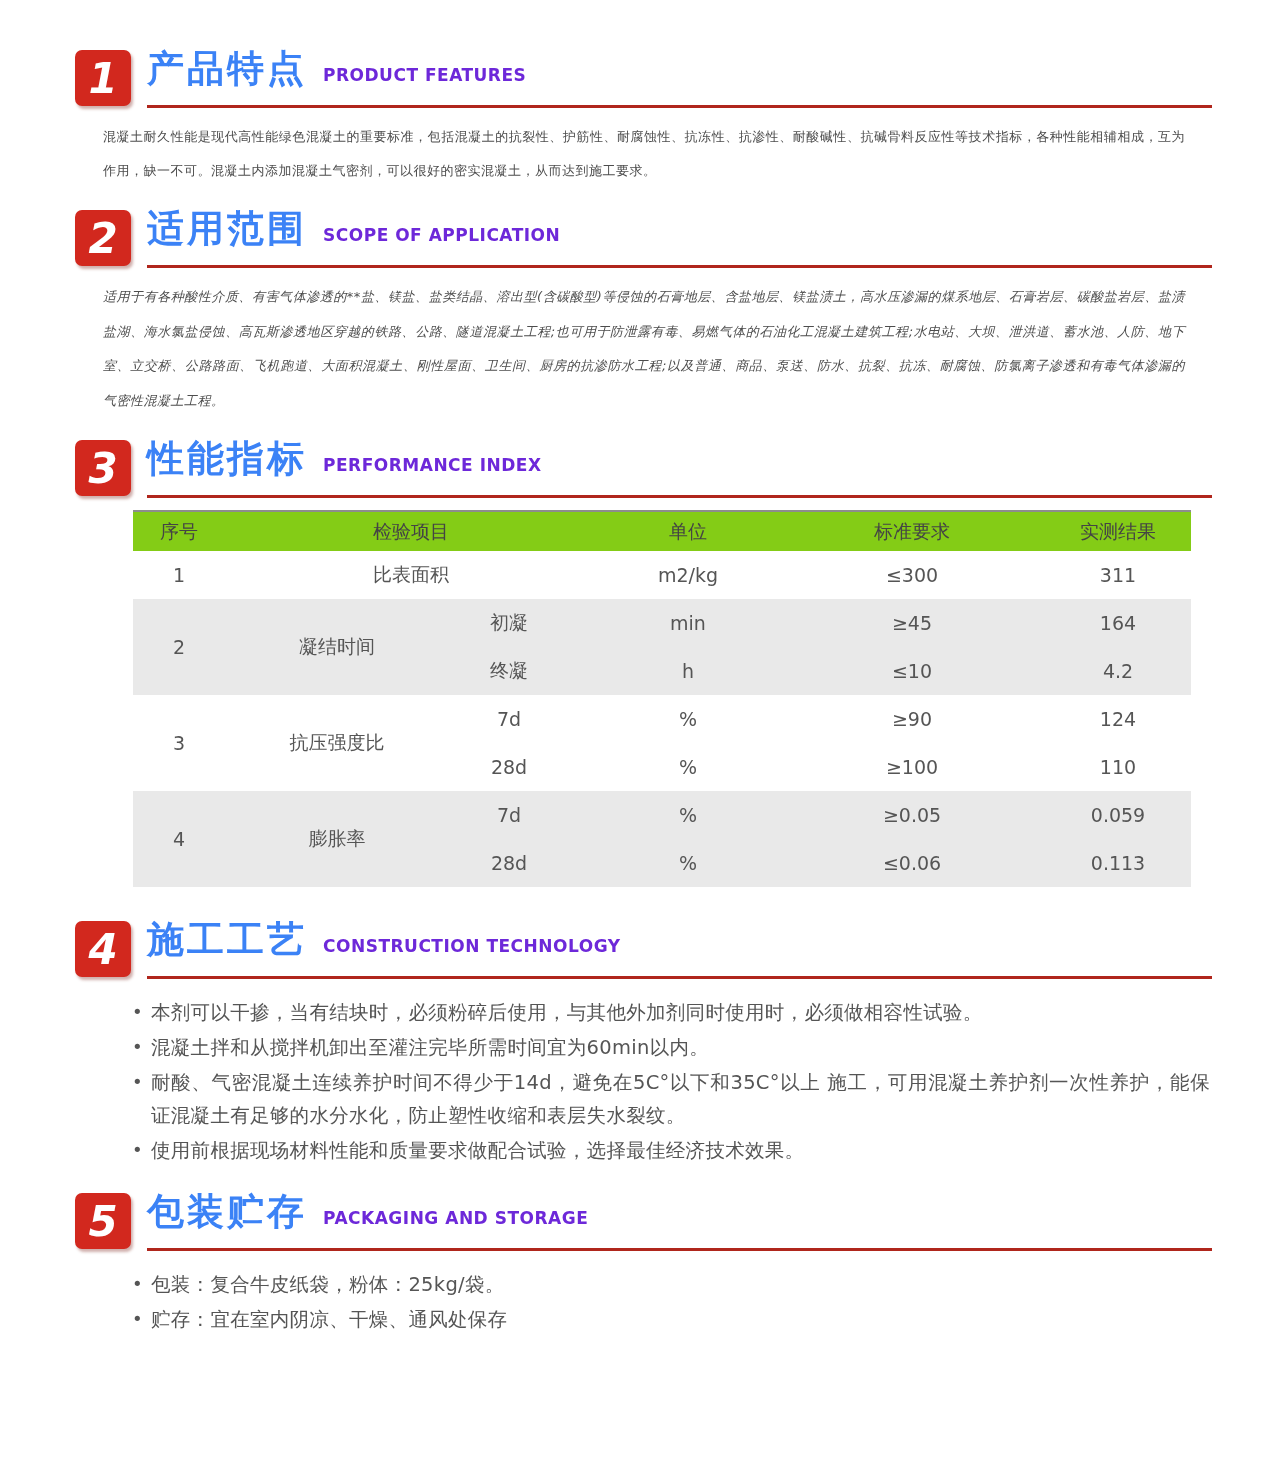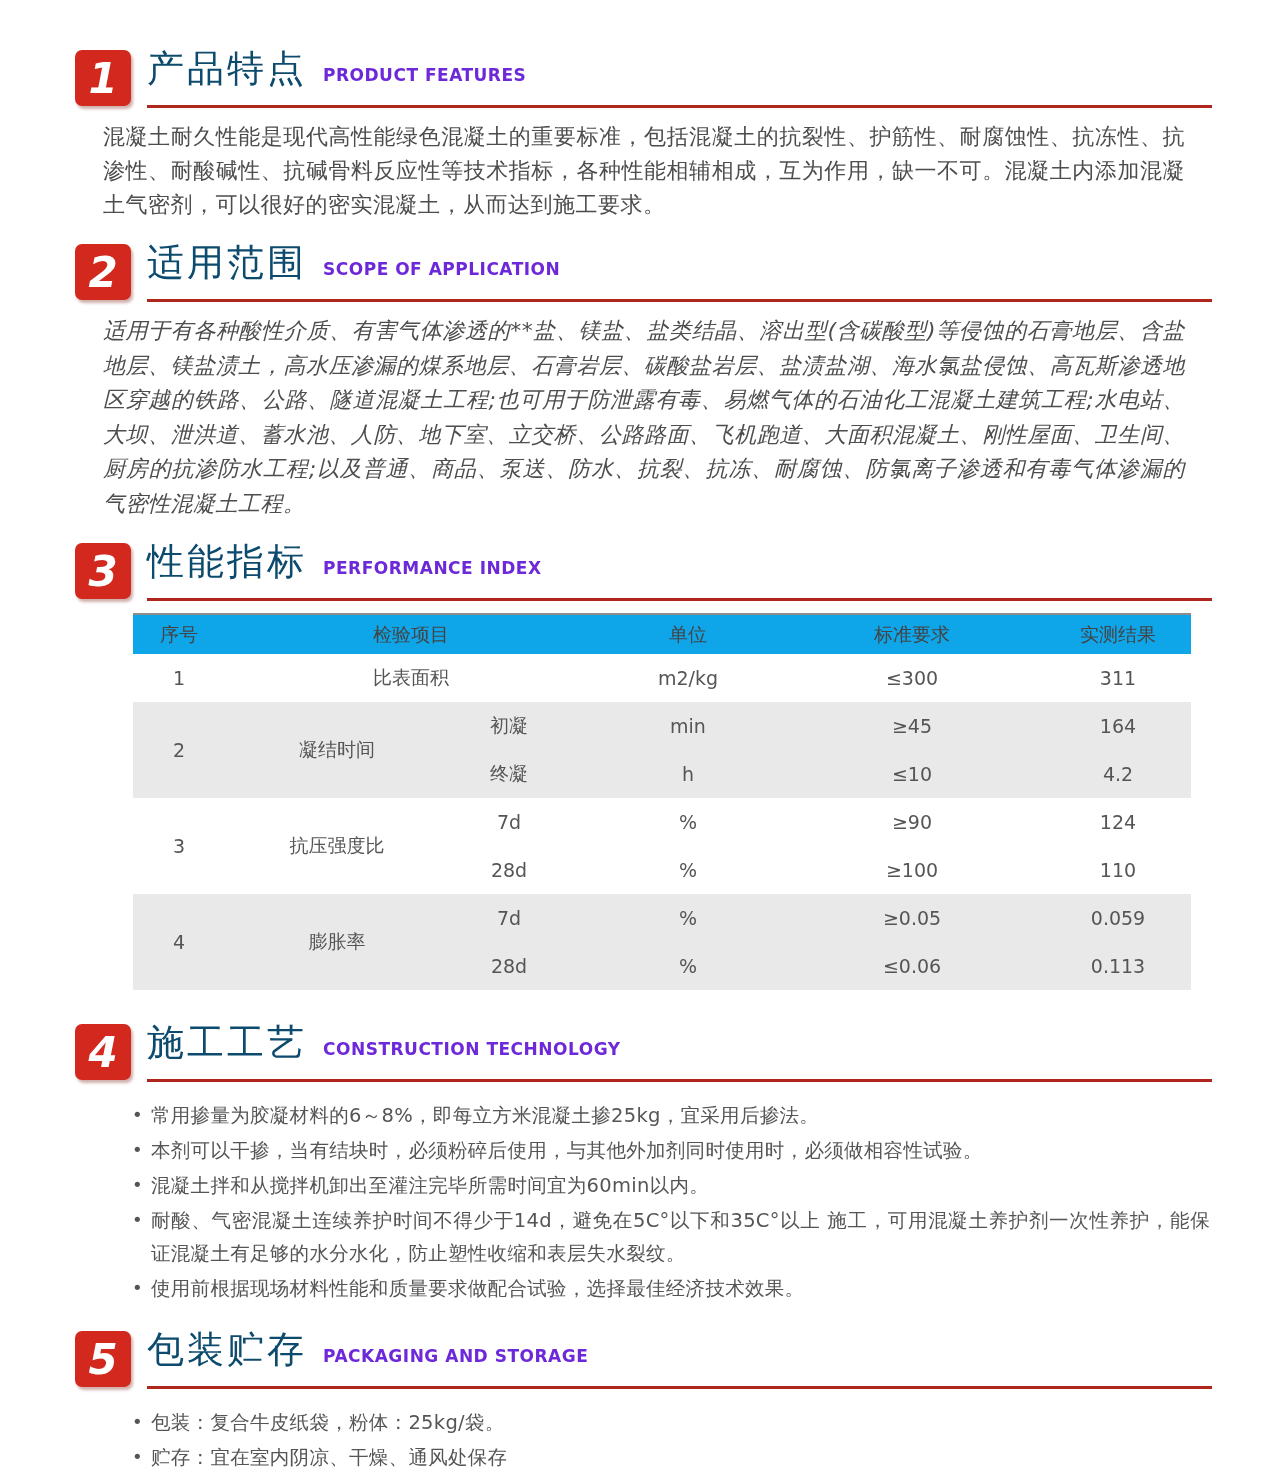--- a/index.html
+++ b/index.html
@@ -16,43 +16,43 @@
     color:#fff; font-size:42px; font-weight:bold; font-style:italic;
     display:flex; align-items:center; justify-content:center;
     box-shadow:2px 3px 3px rgba(120,30,20,.35);
   }
   .head-right{
     flex:1; margin-left:16px;
     border-bottom:3px solid #b0261c;
     display:flex; align-items:baseline; gap:16px;
     padding-bottom:3px;
   }
-  .title-zh{ font-size:37px; font-weight:400; color:#0c4a6e; letter-spacing:3px; line-height:1; }
+  .title-zh{ font-size:37px; font-weight:700; color:#3b82f6; letter-spacing:3px; line-height:1; }
   .title-en{ font-size:17px; font-weight:700; color:#6d28d9; letter-spacing:.5px; }
 
   
   .body-par{
     margin:12px 0 22px 28px; width:1082px;
-    font-size:22px; line-height:34px; color:#4d4d4d;
+    font-size:13px; line-height:34px; color:#4d4d4d;
     text-align:justify; letter-spacing:.5px;
   }
   .par2{ line-height:34.5px;font-style:italic; }
 
   
   .perf-table{
     border-collapse:collapse; table-layout:fixed;
     margin:12px 0 34px 58px; width:1058px;
     font-size:19px; color:#555;
     border-top:2px solid #8d8d8d;
   }
   .perf-table col.c-no{width:92px} .perf-table col.c-item{width:196px}
   .perf-table col.c-sub{width:148px} .perf-table col.c-unit{width:210px}
   .perf-table col.c-std{width:238px} .perf-table col.c-res{width:174px}
   .perf-table th,.perf-table td{ font-weight:400; text-align:center; padding:0 0 0 28px; vertical-align:middle; }
-  .perf-table thead tr{ height:40px; background:#0ea5e9; color:#444; }
+  .perf-table thead tr{ height:40px; background:#84cc16; color:#444; }
   .perf-table tbody tr{ height:48px; }
   .perf-table td.center, .perf-table th.center{ text-align:center; padding-left:0; }
   tr.gray{ background:#e9e9e9; }
   tr.white{ background:#ffffff; }
 
   
   .bullets{ list-style:none; margin:17px 0 26px 55px; width:1080px; }
   .bullets li{
     position:relative; padding-left:21px; margin-bottom:2px;
     font-size:19.5px; line-height:33px; color:#555; letter-spacing:.3px;
@@ -183,21 +183,20 @@
     <div class="sec-head">
       <div class="num-box">
         <span>4</span>
       </div>
       <div class="head-right">
         <span class="title-zh">施工工艺</span>
         <span class="title-en">CONSTRUCTION TECHNOLOGY</span>
       </div>
     </div>
     <ul class="bullets">
-      <li>常用掺量为胶凝材料的6～8%，即每立方米混凝土掺25kg，宜采用后掺法。</li>
       <li>本剂可以干掺，当有结块时，必须粉碎后使用，与其他外加剂同时使用时，必须做相容性试验。</li>
       <li>混凝土拌和从搅拌机卸出至灌注完毕所需时间宜为60min以内。</li>
       <li>耐酸、气密混凝土连续养护时间不得少于14d，避免在5C°以下和35C°以上 施工，可用混凝土养护剂一次性养护，能保证混凝土有足够的水分水化，防止塑性收缩和表层失水裂纹。</li>
       <li>使用前根据现场材料性能和质量要求做配合试验，选择最佳经济技术效果。</li>
     </ul>
   </section>
 
   <section class="sec sec-5">
     <div class="sec-head">
       <div class="num-box">

